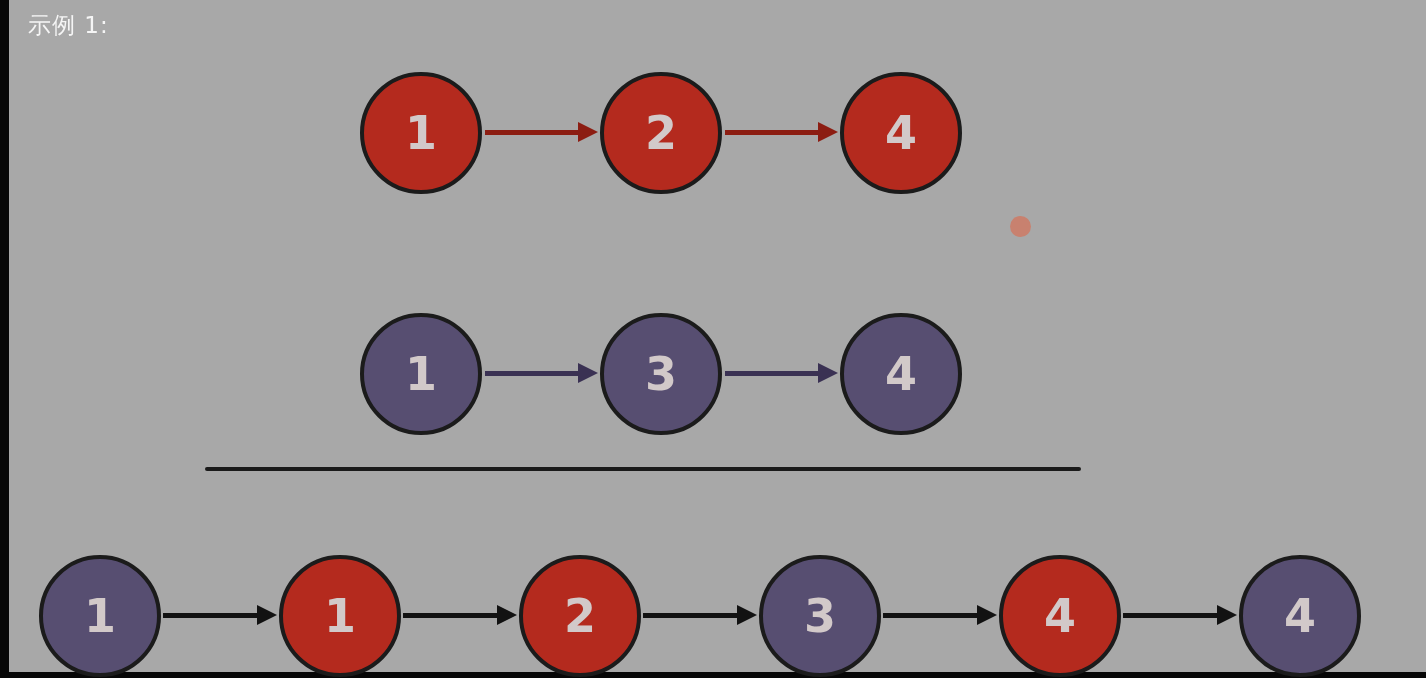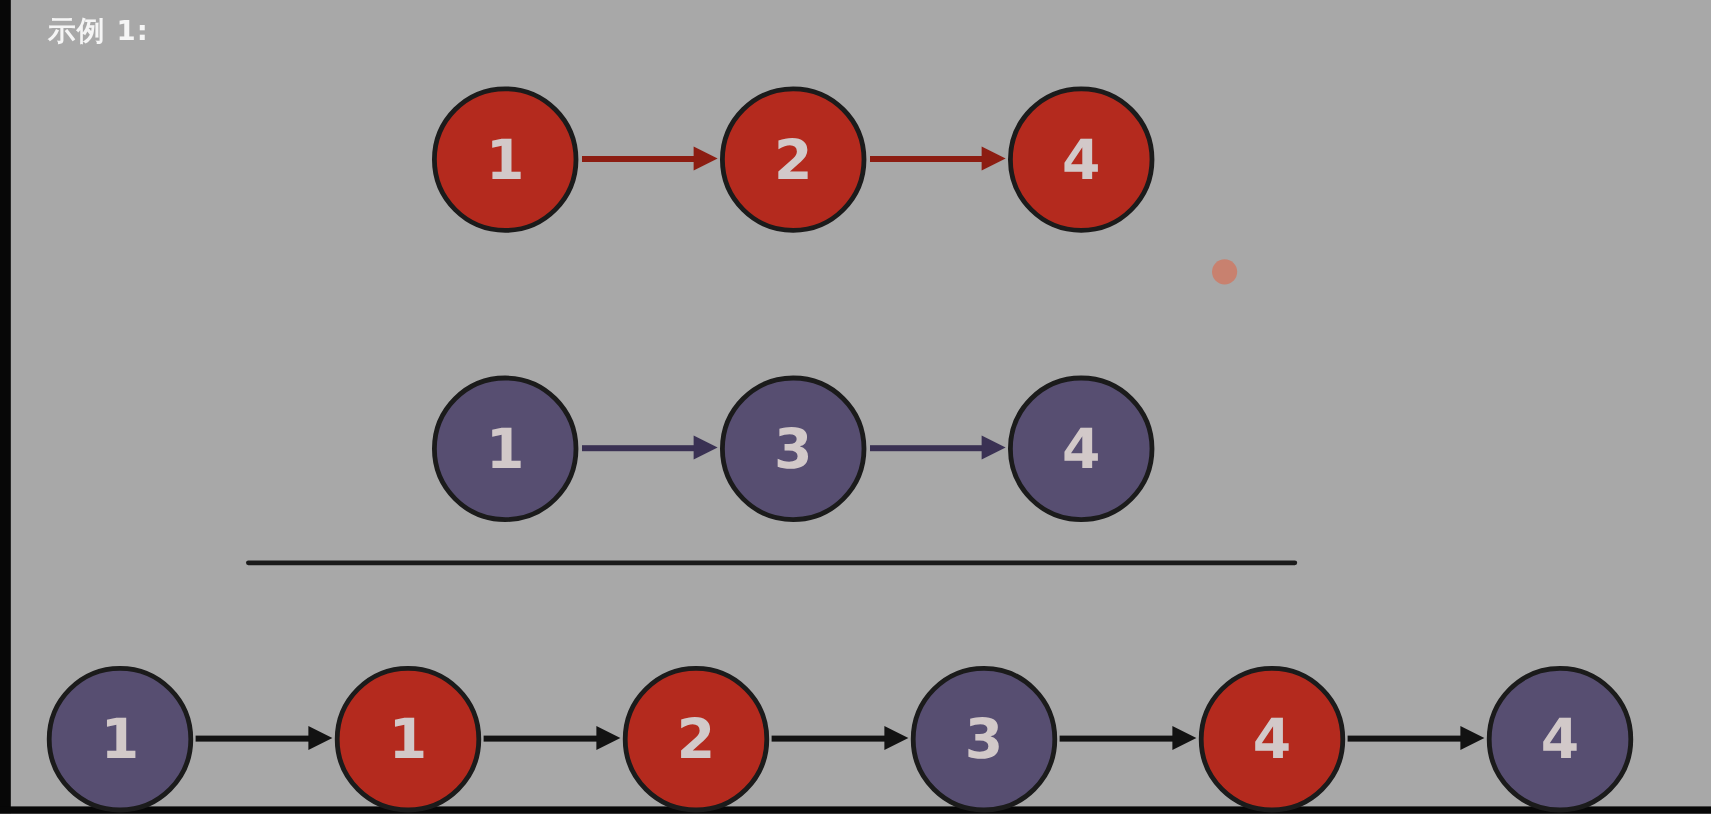--- a/index.html
+++ b/index.html
@@ -22,23 +22,23 @@
     background: #070707;
   }
   .strip-bottom {
     position: absolute;
     left: 0; bottom: 0;
     width: 100%; height: 6px;
     background: #070707;
   }
   .title {
     position: absolute;
-    left: 40px; top: 10px;
+    left: 28px; top: 10px;
     font-size: 23px;
-    font-weight: bold;
+    font-weight: normal;
     color: #f5f5f5;
     letter-spacing: 1px;
   }
   .node {
     position: absolute;
     width: 122px; height: 122px;
     border-radius: 50%;
     border: 4px solid #1b1b1b;
     box-sizing: border-box;
     display: flex;

